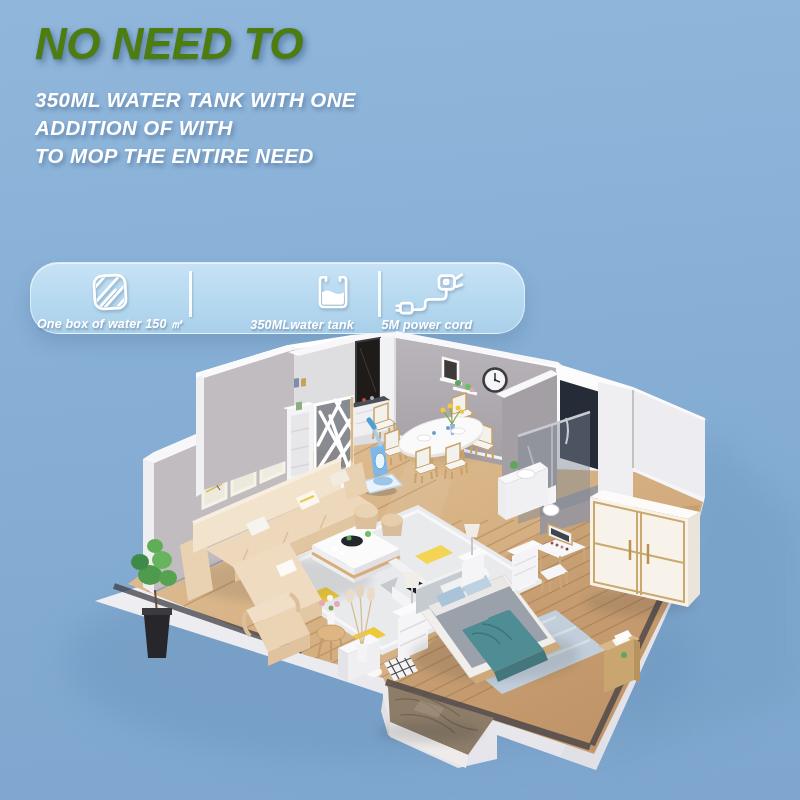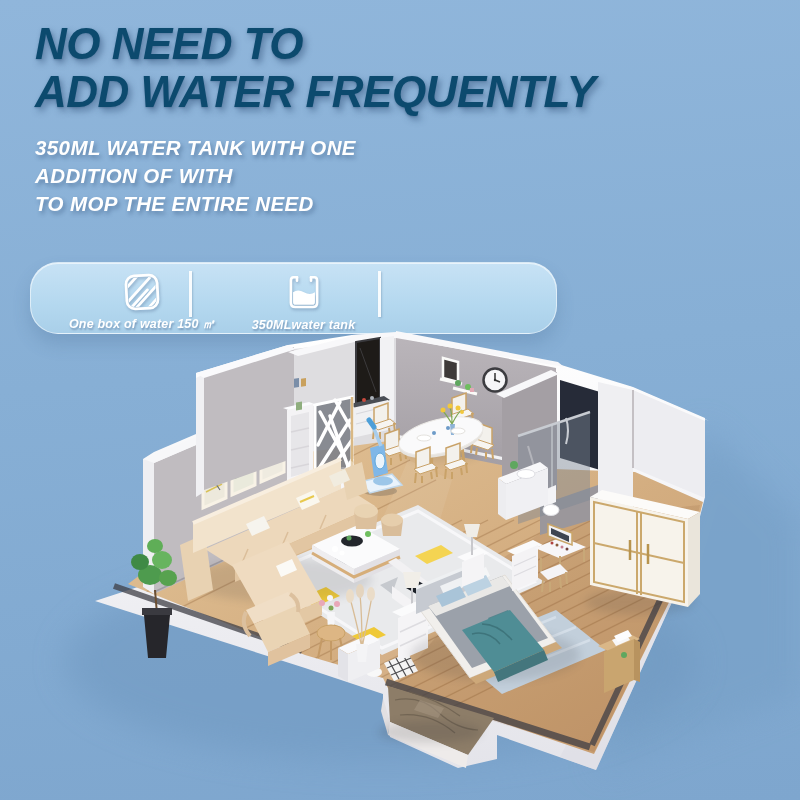--- a/index.html
+++ b/index.html
@@ -3,60 +3,59 @@
 <meta charset="utf-8">
 <style>
   html,body{margin:0;padding:0;}
   body{
     width:800px;height:800px;overflow:hidden;position:relative;
     font-family:"Liberation Sans",sans-serif;
     background:linear-gradient(175deg,#90B6DB 0%,#87AFD5 45%,#7EA6CE 100%);
   }
   .hero{position:absolute;left:35px;top:20px;z-index:1;}
   .hero h1{
-    margin:0;color:#0c4a6e;font-style:italic;font-weight:bold;
+    margin:0;color:#4d7c0f;font-style:italic;font-weight:bold;
     font-size:44px;line-height:48px;letter-spacing:-0.5px;
     text-shadow:3px 4px 6px rgba(44,76,116,.5),0 1px 2px rgba(44,76,116,.35);
   }
   .hero .sub{
     margin-top:18px;color:#fff;font-style:italic;font-weight:bold;
     font-size:20.5px;line-height:28px;letter-spacing:.4px;
     text-shadow:2px 3px 4px rgba(44,76,116,.45);
   }
   .pill{
     position:absolute;left:30px;top:262px;width:493px;height:70px;z-index:2;
     border-radius:28px;
     background:linear-gradient(180deg,#C7E2F5 0%,#B4D8EF 60%,#A9CFE9 100%);
     border:1px solid rgba(255,255,255,.55);
     box-shadow:0 10px 18px rgba(55,88,128,.20), inset 0 1px 0 rgba(255,255,255,.6);
-    display:flex;align-items:stretch;padding-left:32px;
+    display:flex;align-items:stretch;
   }
   .feature{display:flex;flex-direction:column;align-items:center;justify-content:flex-start;padding-top:7px;position:relative;}
   .feature.f1{width:158px;}
-  .feature.f2{width:165px;}
+  .feature.f2{width:165px;align-items:flex-end;}
   .feature.f3{width:146px;}
   .feature .ic{height:46px;display:flex;align-items:center;justify-content:center;
     filter:drop-shadow(1px 2px 1.5px rgba(90,120,155,.45));}
   .feature .lbl{
     margin-top:2px;color:#fff;font-style:italic;font-weight:bold;font-size:12.5px;
     letter-spacing:.2px;white-space:nowrap;
     text-shadow:1px 2px 2px rgba(80,110,150,.55);
   }
   .divider{position:absolute;top:8px;width:2.5px;height:46px;background:rgba(255,255,255,.9);
     box-shadow:1px 1px 2px rgba(90,120,155,.35);}
   .divider.d1{left:158px;} .divider.d2{left:347px;}
   svg.scene{position:absolute;left:0;top:0;z-index:3;pointer-events:none;}
 </style>
 </head>
 <body>
 
 <div class="hero">
   <h1>
     <span>NO NEED TO</span><br>
-    <span>ADD WATER FREQUENTLY</span>
   </h1>
   <div class="sub">
     <span>350ML WATER TANK WITH ONE</span><br>
     <span>ADDITION OF WITH</span><br>
     <span>TO MOP THE ENTIRE NEED</span>
   </div>
 </div>
 
 <div class="pill">
   <div class="feature f1">
@@ -80,20 +79,33 @@
     <span class="ic">
       <svg width="42" height="44" viewBox="0 0 48 48" fill="none">
         <path d="M16 6 H12 Q9 6 9 10 V35 Q9 40 14 40 H34 Q39 40 39 35 V10 Q39 6 36 6 H32" stroke="#fff" stroke-width="3" stroke-linecap="round"></path>
         <path d="M16 6 V10 M32 6 V10" stroke="#fff" stroke-width="3" stroke-linecap="round"></path>
         <path d="M11.5 23 Q17 19 24 23 Q31 27 36.5 23 V34.5 Q36.5 37.5 33.5 37.5 H14.5 Q11.5 37.5 11.5 34.5 Z" fill="#fff"></path>
       </svg>
     </span>
     <span class="lbl">350MLwater tank</span>
   </div>
   <div class="divider d2"></div>
+  <div class="feature f3">
+    <span class="ic">
+      <svg width="80" height="44" viewBox="0 0 84 48" fill="none" stroke="#fff" stroke-width="3" stroke-linecap="round">
+        <rect x="55" y="5" width="17" height="15" rx="4"></rect>
+        <path d="M74 8 L80 4 M74 17 L80 15"></path>
+        <rect x="61" y="10" width="4" height="4" rx="1"></rect>
+        <path d="M63 22 V26 Q63 31 58 31 H45 Q40 31 40 35 V38 Q40 42 35 42 H28"></path>
+        <rect x="13" y="35" width="13" height="11" rx="3"></rect>
+        <path d="M9 38 L13 38 M9 43 L13 43"></path>
+      </svg>
+    </span>
+    <span class="lbl">5M power cord</span>
+  </div>
 </div>
 
 <svg class="scene" width="800" height="800" viewBox="0 0 800 800">
   <defs>
     <linearGradient id="gSlab" x1="0" y1="0" x2="0" y2="1">
       <stop offset="0" stop-color="#FFFFFF"></stop>
         <stop offset="1" stop-color="#E4E4EA"></stop>
     </linearGradient>
     <linearGradient id="gWood" x1="0" y1="0" x2="1" y2="1">
       <stop offset="0" stop-color="#E3C498"></stop>

